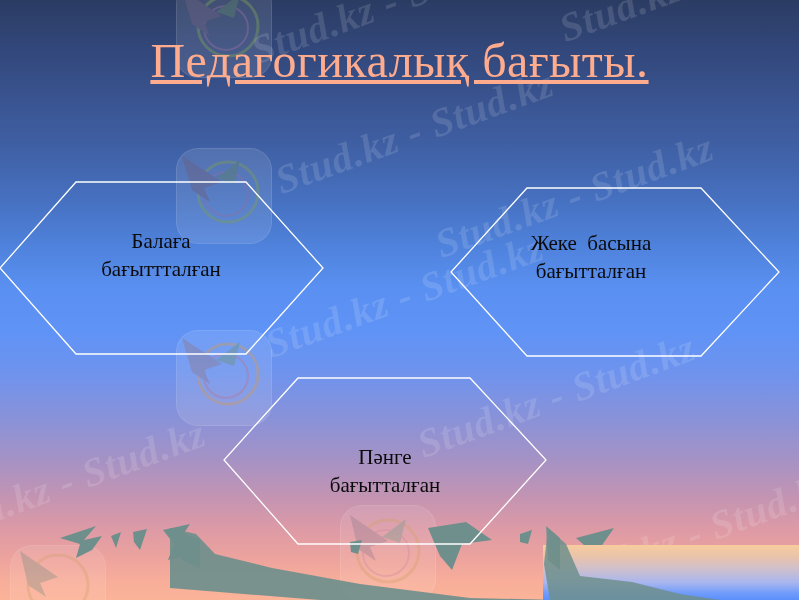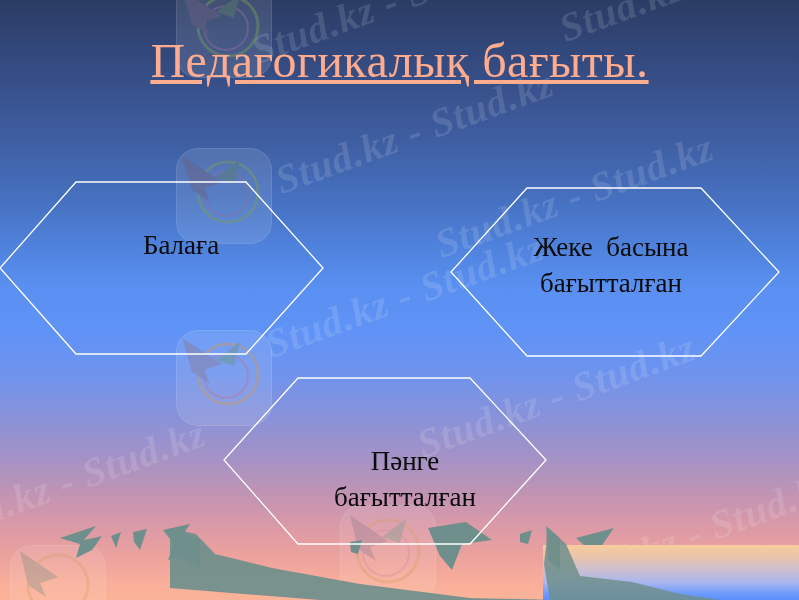--- a/index.html
+++ b/index.html
@@ -85,23 +85,22 @@
   .hex-poly {
     fill: none;
     stroke: #ffffff;
     stroke-width: 1.3;
   }
   .hex-label {
     position: absolute;
     z-index: 5;
     text-align: center;
     color: #0b0b0b;
-    font-size: 27px;
+    font-size: 21px;
     line-height: 1.32;
-    padding-left: 20px;
   }
 
   
   .deco { position: absolute; z-index: 2; pointer-events: none; }
   .inset-panel {
     position: absolute;
     z-index: 3;
     background: linear-gradient(to bottom,
       #f7cc9e 0%,
       #e9c3ab 22%,
@@ -195,20 +194,21 @@
     <path d="M0 14 L12 10 L8 24 L0 22 Z" fill="#6f8f8c"></path>
   </svg>
 
   <div id="title">Педагогикалық бағыты.</div>
 
   <svg class="hex-svg" style="left:-2px; top:178px;" width="330" height="180" viewBox="0 0 330 180">
     <polygon class="hex-poly" points="78,4 248,4 325,90 248,176 78,176 2,90"></polygon>
   </svg>
   <div class="hex-label" style="left:0px; top:228px; width:322px;">
     <div>Балаға</div>
+    <div>бағыттталған</div>
   </div>
 
   <svg class="hex-svg" style="left:449px; top:184px;" width="332" height="176" viewBox="0 0 332 176">
     <polygon class="hex-poly" points="78,4 252,4 330,88 252,172 78,172 2,88"></polygon>
   </svg>
   <div class="hex-label" style="left:427px; top:230px; width:328px;">
     <div style="white-space:pre;">Жеке  басына</div>
     <div>бағытталған</div>
   </div>
 

